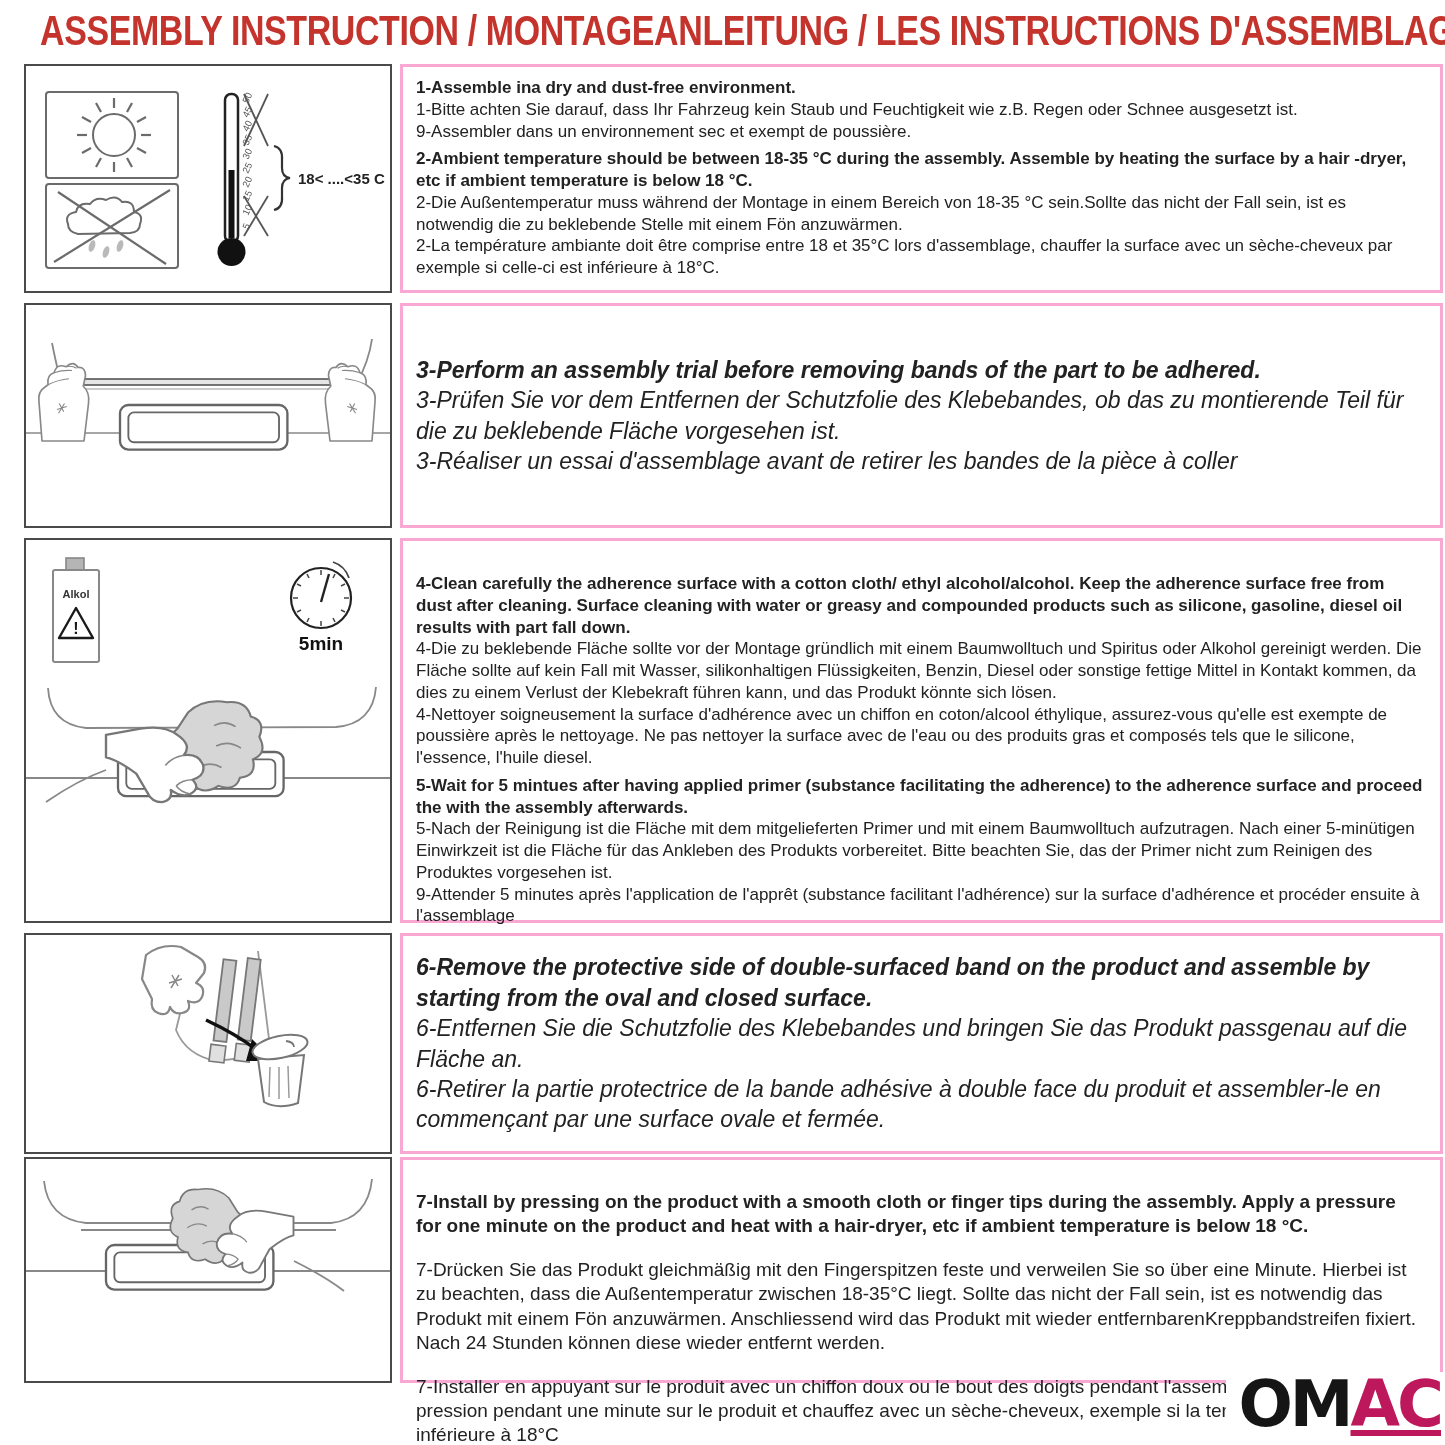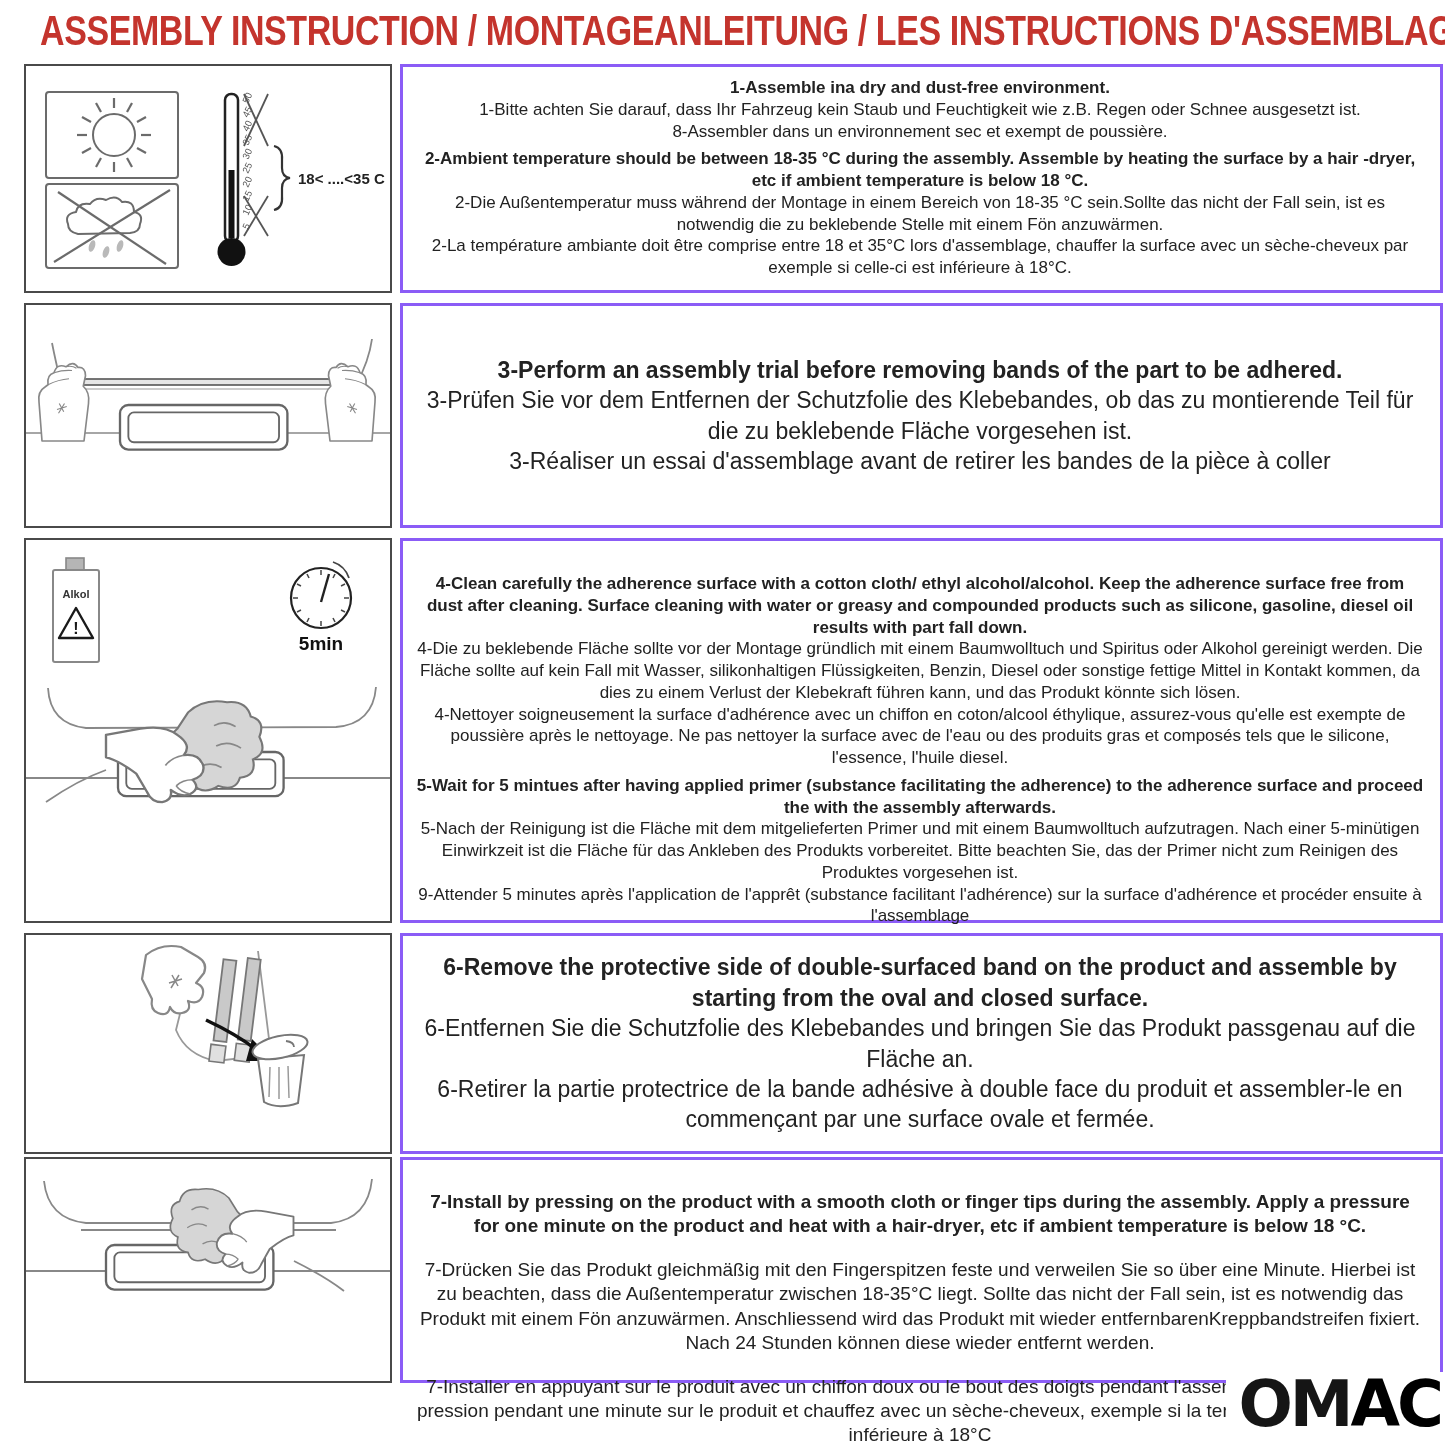--- a/index.html
+++ b/index.html
@@ -5,39 +5,39 @@
   html,body{margin:0;padding:0;background:#fff;}
   .page{position:relative;width:1445px;height:1445px;background:#fff;overflow:hidden;
         font-family:"Liberation Sans",sans-serif;color:#222;}
   .title{position:absolute;left:40px;top:6px;white-space:nowrap;font-weight:700;
          font-size:43px;letter-spacing:-0.5px;color:#c4342d;
          transform:scaleX(0.79);transform-origin:0 50%;}
   .rows{position:absolute;left:24px;top:64px;right:2px;}
   .row{display:flex;align-items:stretch;}
   .illus-box{width:368px;flex:none;border:2px solid #4a4a4a;background:#fff;box-sizing:border-box;}
   .illus-box svg{display:block;width:100%;height:100%;}
-  .text-box{flex:1;margin-left:8px;border:3px solid #8b5cf6;background:#fff;box-sizing:border-box;
-            padding:10px 16px 8px 13px;text-align:center;}
-  .text-box.center{display:flex;flex-direction:column;justify-content:center;padding-top:0;padding-bottom:0;}
+  .text-box{flex:1;margin-left:8px;border:3px solid #f9a8d4;background:#fff;box-sizing:border-box;
+            padding:10px 16px 8px 13px;}
+  .text-box.center{display:flex;flex-direction:column;justify-content:center;padding-top:0;padding-bottom:0;font-style:italic;}
   .r1{height:229px;margin-bottom:10px;}
   .r2{height:225px;margin-bottom:10px;}
   .r3{height:385px;margin-bottom:10px;}
   .r4{height:221px;margin-bottom:3px;}
   .r5{height:226px;}
   .para{margin:0;font-size:17px;line-height:1.28;}
   .t18 .para{font-size:19px;line-height:1.27;margin-top:20px;}
   .large .para{font-size:23px;line-height:1.32;}
   .para.bold{font-weight:700;}
   .para.gap{margin-top:6px;}
   .r3 .text-box{padding-top:32px;}
   .logo{position:absolute;right:2px;bottom:10px;background:#fff;padding:2px 2px 0 12px;
         font-family:"DejaVu Sans",sans-serif;font-weight:700;font-size:64px;line-height:0.95;
         letter-spacing:-3px;white-space:nowrap;}
   .logo .lb{color:#151515;}
-  .logo .lr{color:#000000;}
+  .logo .lr{color:#be185d;text-decoration:underline;}
   svg text{font-family:"Liberation Sans",sans-serif;}
 </style>
 </head>
 <body>
 
 <svg width="0" height="0" style="position:absolute" aria-hidden="true">
   <defs>
     <g id="def-plate">
       <rect x="0" y="0" width="180" height="48" rx="9" fill="#fff" stroke="#666" stroke-width="2.5"></rect>
       <rect x="9" y="8" width="162" height="32" rx="6" fill="#fff" stroke="#666" stroke-width="2"></rect>
@@ -117,21 +117,21 @@
                 <line x1="242" y1="130" x2="218" y2="170"></line>
             </g>
             <path d="M248,80 Q257,82 256,94 L256,102 Q256,111 264,112 Q256,113 256,122 L256,130 Q257,142 248,144" fill="none" stroke="#333" stroke-width="2.2"></path>
             <text x="272" y="118" font-size="15" font-weight="700" fill="#222">18&lt; ....&lt;35 C</text>
           </g>
         </svg>
       </div>
       <div class="text-box">
           <p class="para bold">1-Assemble ina dry and dust-free environment.</p>
           <p class="para">1-Bitte achten Sie darauf, dass Ihr Fahrzeug kein Staub und Feuchtigkeit wie z.B. Regen oder Schnee ausgesetzt ist.</p>
-          <p class="para">8-Assembler dans un environnement sec et exempt de poussière.</p>
+          <p class="para">9-Assembler dans un environnement sec et exempt de poussière.</p>
           <p class="para bold gap">2-Ambient temperature should be between 18-35 °C  during the assembly. Assemble by heating the surface by a hair -dryer, etc if ambient temperature is below 18 °C.</p>
           <p class="para">2-Die Außentemperatur muss während der Montage in einem Bereich von 18-35 °C  sein.Sollte das nicht der Fall sein, ist es notwendig die zu beklebende Stelle mit einem Fön anzuwärmen.</p>
           <p class="para">2-La température ambiante doit être comprise entre 18 et 35°C lors d'assemblage, chauffer la surface avec un sèche-cheveux par exemple si celle-ci est inférieure à 18°C.</p>
         </div>
     </div>
 
     <div class="row r2">
       <div class="illus-box">
         <svg viewBox="0 0 364 221">
           <line x1="0" y1="128" x2="364" y2="128" stroke="#888" stroke-width="1.6"></line>

